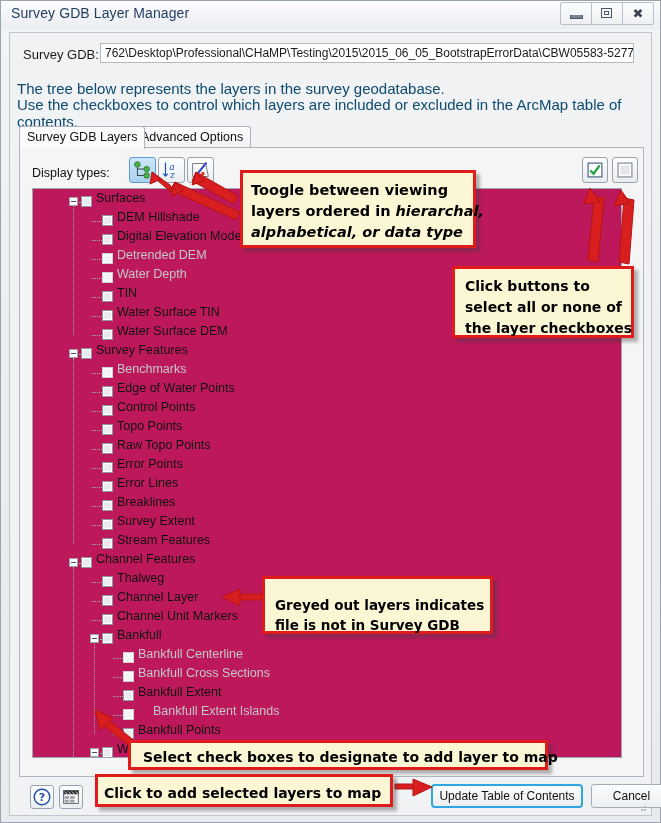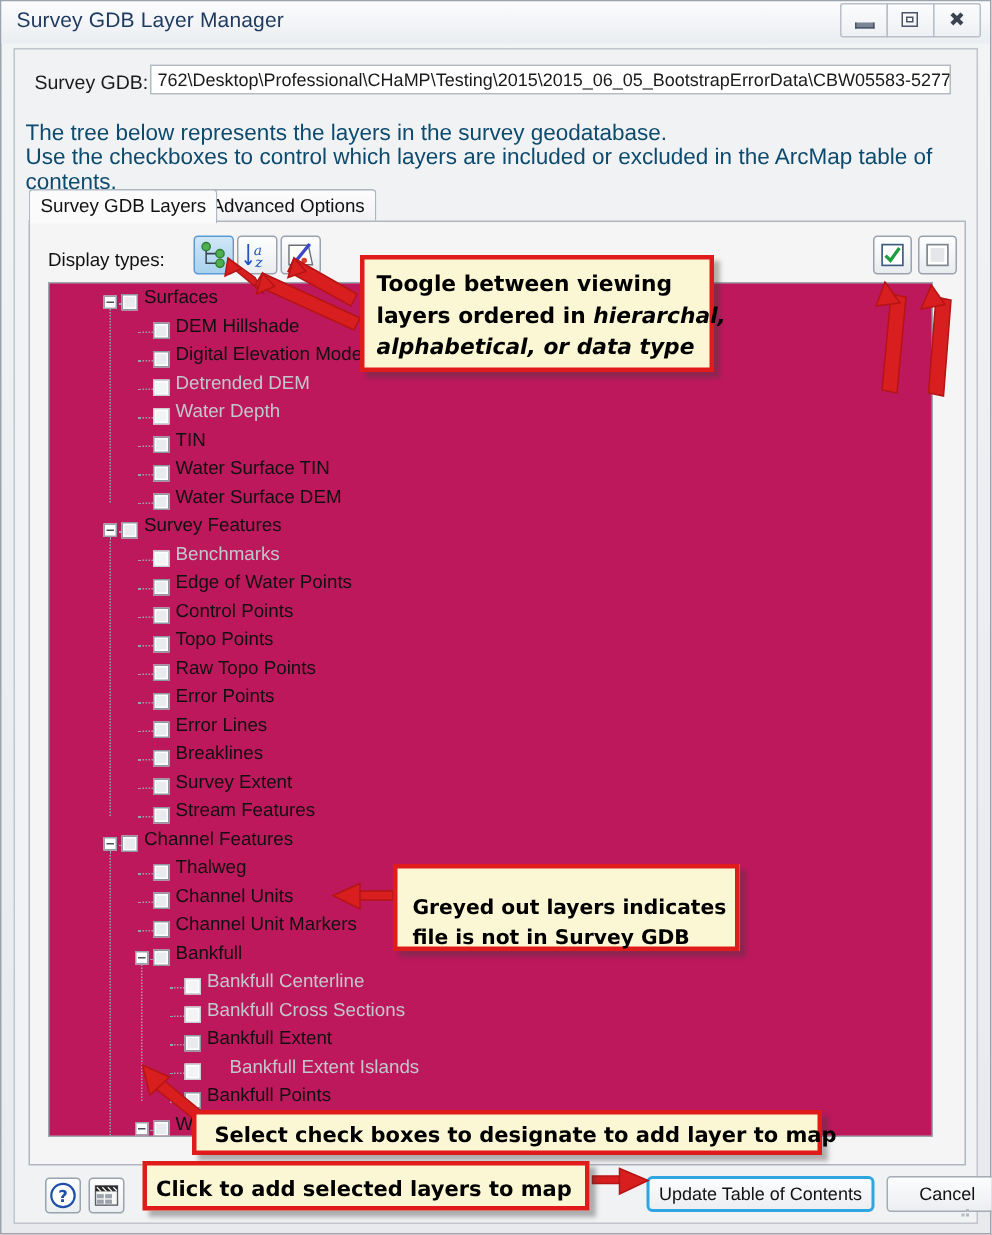--- a/index.html
+++ b/index.html
@@ -449,21 +449,21 @@
               <span class="tlabel" style="left: 63px;">Channel Features</span>
             </div>
             <div class="trow" style="top: 384px;">
               <span class="hline" style="left: 59px; top: 9px; width: 10px;"></span>
               <span class="tcb" style="left: 69px; top: 3px;"></span>
               <span class="tlabel" style="left: 84px;">Thalweg</span>
             </div>
             <div class="trow" style="top: 403px;">
               <span class="hline" style="left: 59px; top: 9px; width: 10px;"></span>
               <span class="tcb" style="left: 69px; top: 3px;"></span>
-              <span class="tlabel" style="left: 84px;">Channel Units</span>
+              <span class="tlabel" style="left: 84px;">Channel Layer</span>
             </div>
             <div class="trow" style="top: 422px;">
               <span class="hline" style="left: 59px; top: 9px; width: 10px;"></span>
               <span class="tcb" style="left: 69px; top: 3px;"></span>
               <span class="tlabel" style="left: 84px;">Channel Unit Markers</span>
             </div>
             <div class="trow" style="top: 441px;">
               <span class="expander" style="left: 57px; top: 4px;"></span>
               <span class="hline" style="left: 67px; top: 9px; width: 2px;"></span>
               <span class="tcb" style="left: 69px; top: 3px;"></span>
@@ -570,20 +570,25 @@
       <polygon points="432,787 413,779 413,796"></polygon>
     </g>
   </svg>
 
   <div class="callout co-1">
     <div>Toogle between viewing</div>
     <div><span>layers ordered in </span><span class="ital">hierarchal,</span></div>
     <div class="ital">alphabetical, or data type</div>
   </div>
 
+  <div class="callout co-2">
+    <div>Click buttons to</div>
+    <div>select all or none of</div>
+    <div>the layer checkboxes</div>
+  </div>
 
   <div class="callout co-3">
     <div>Greyed out layers indicates</div>
     <div>file is not in Survey GDB</div>
   </div>
 
   <div class="callout co-4">
     <div>Select check boxes to designate to add layer to map</div>
   </div>
 

